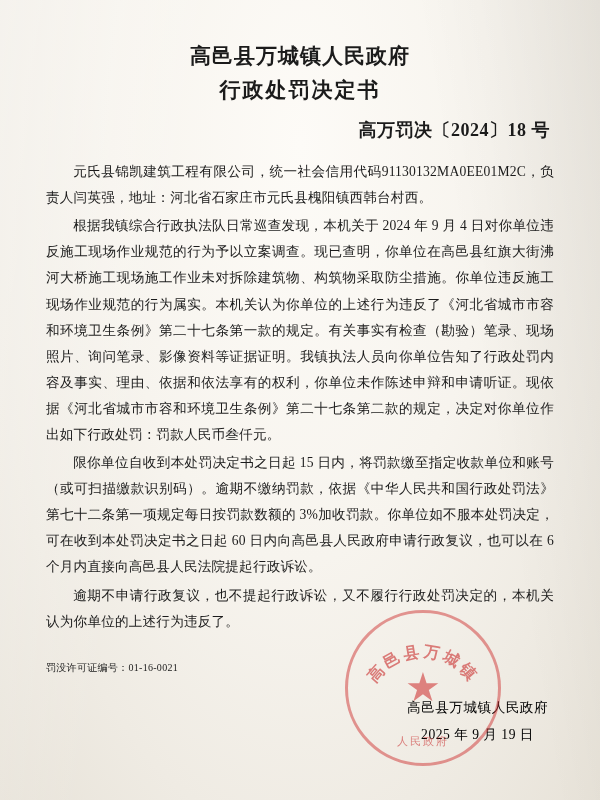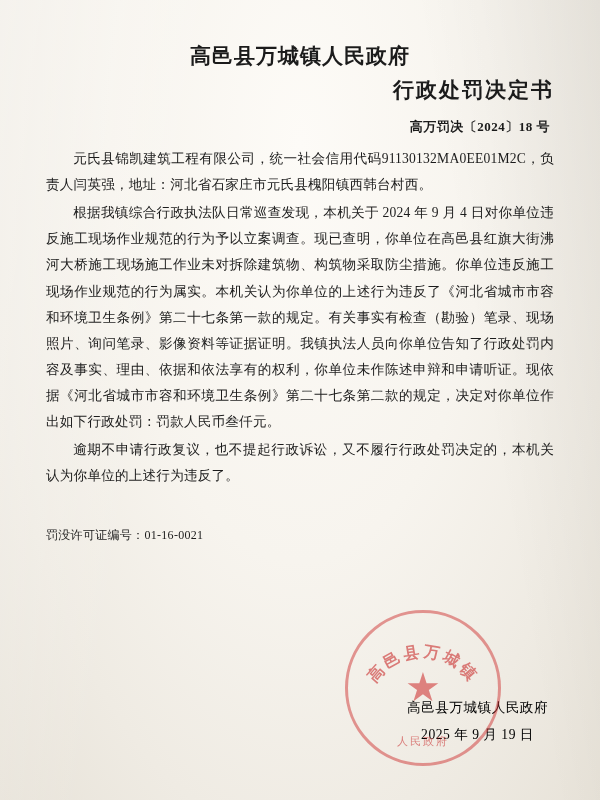--- a/index.html
+++ b/index.html
@@ -39,49 +39,49 @@
   }
   .title {
     text-align: center;
     font-size: 21px;
     font-weight: bold;
     letter-spacing: 1px;
     line-height: 1.55;
     margin: 6px 0 0 0;
   }
   .subtitle {
-    text-align: right;
+    text-align: center;
     font-size: 21px;
     font-weight: bold;
     letter-spacing: 2px;
     line-height: 1.5;
     margin: 2px 0 0 0;
   }
   .docnum {
     text-align: right;
-    font-size: 13px;
+    font-size: 18px;
     font-weight: bold;
     margin: 12px 4px 0 0;
     letter-spacing: 0.5px;
   }
   .body {
-    margin-top: 10px;
+    margin-top: 17px;
     font-size: 13.6px;
     line-height: 1.92;
     text-align: justify;
     text-justify: inter-ideograph;
     letter-spacing: 0.2px;
   }
   .body p {
     margin: 0 0 2px 0;
     text-indent: 2em;
   }
   .permit {
-    margin-top: 38px;
-    font-size: 12px;
+    margin-top: 26px;
+    font-size: 10px;
     text-indent: 0;
     letter-spacing: 0.3px;
   }
   .signature {
     position: absolute;
     right: 52px;
     bottom: 52px;
     text-align: center;
     font-size: 13.6px;
     line-height: 2.0;
@@ -140,20 +140,21 @@
 <div class="sheet">
 
   <div class="title">高邑县万城镇人民政府</div>
   <div class="subtitle">行政处罚决定书</div>
 
   <div class="docnum">高万罚决〔2024〕18 号</div>
 
   <div class="body">
     <p>元氏县锦凯建筑工程有限公司，统一社会信用代码91130132MA0EE01M2C，负责人闫英强，地址：河北省石家庄市元氏县槐阳镇西韩台村西。</p>
     <p>根据我镇综合行政执法队日常巡查发现，本机关于 2024 年 9 月 4 日对你单位违反施工现场作业规范的行为予以立案调查。现已查明，你单位在高邑县红旗大街沸河大桥施工现场施工作业未对拆除建筑物、构筑物采取防尘措施。你单位违反施工现场作业规范的行为属实。本机关认为你单位的上述行为违反了《河北省城市市容和环境卫生条例》第二十七条第一款的规定。有关事实有检查（勘验）笔录、现场照片、询问笔录、影像资料等证据证明。我镇执法人员向你单位告知了行政处罚内容及事实、理由、依据和依法享有的权利，你单位未作陈述申辩和申请听证。现依据《河北省城市市容和环境卫生条例》第二十七条第二款的规定，决定对你单位作出如下行政处罚：罚款人民币叁仟元。</p>
+    <p>限你单位自收到本处罚决定书之日起 15 日内，将罚款缴至指定收款单位和账号（或可扫描缴款识别码）。逾期不缴纳罚款，依据《中华人民共和国行政处罚法》第七十二条第一项规定每日按罚款数额的 3%加收罚款。你单位如不服本处罚决定，可在收到本处罚决定书之日起 60 日内向高邑县人民政府申请行政复议，也可以在 6 个月内直接向高邑县人民法院提起行政诉讼。</p>
     <p>逾期不申请行政复议，也不提起行政诉讼，又不履行行政处罚决定的，本机关认为你单位的上述行为违反了。</p>
   </div>
 
   <div class="permit">罚没许可证编号：01-16-0021</div>
 
 </div>
 
 <div class="signature">
   <div>高邑县万城镇人民政府</div>
   <div>2025 年 9 月 19 日</div>

